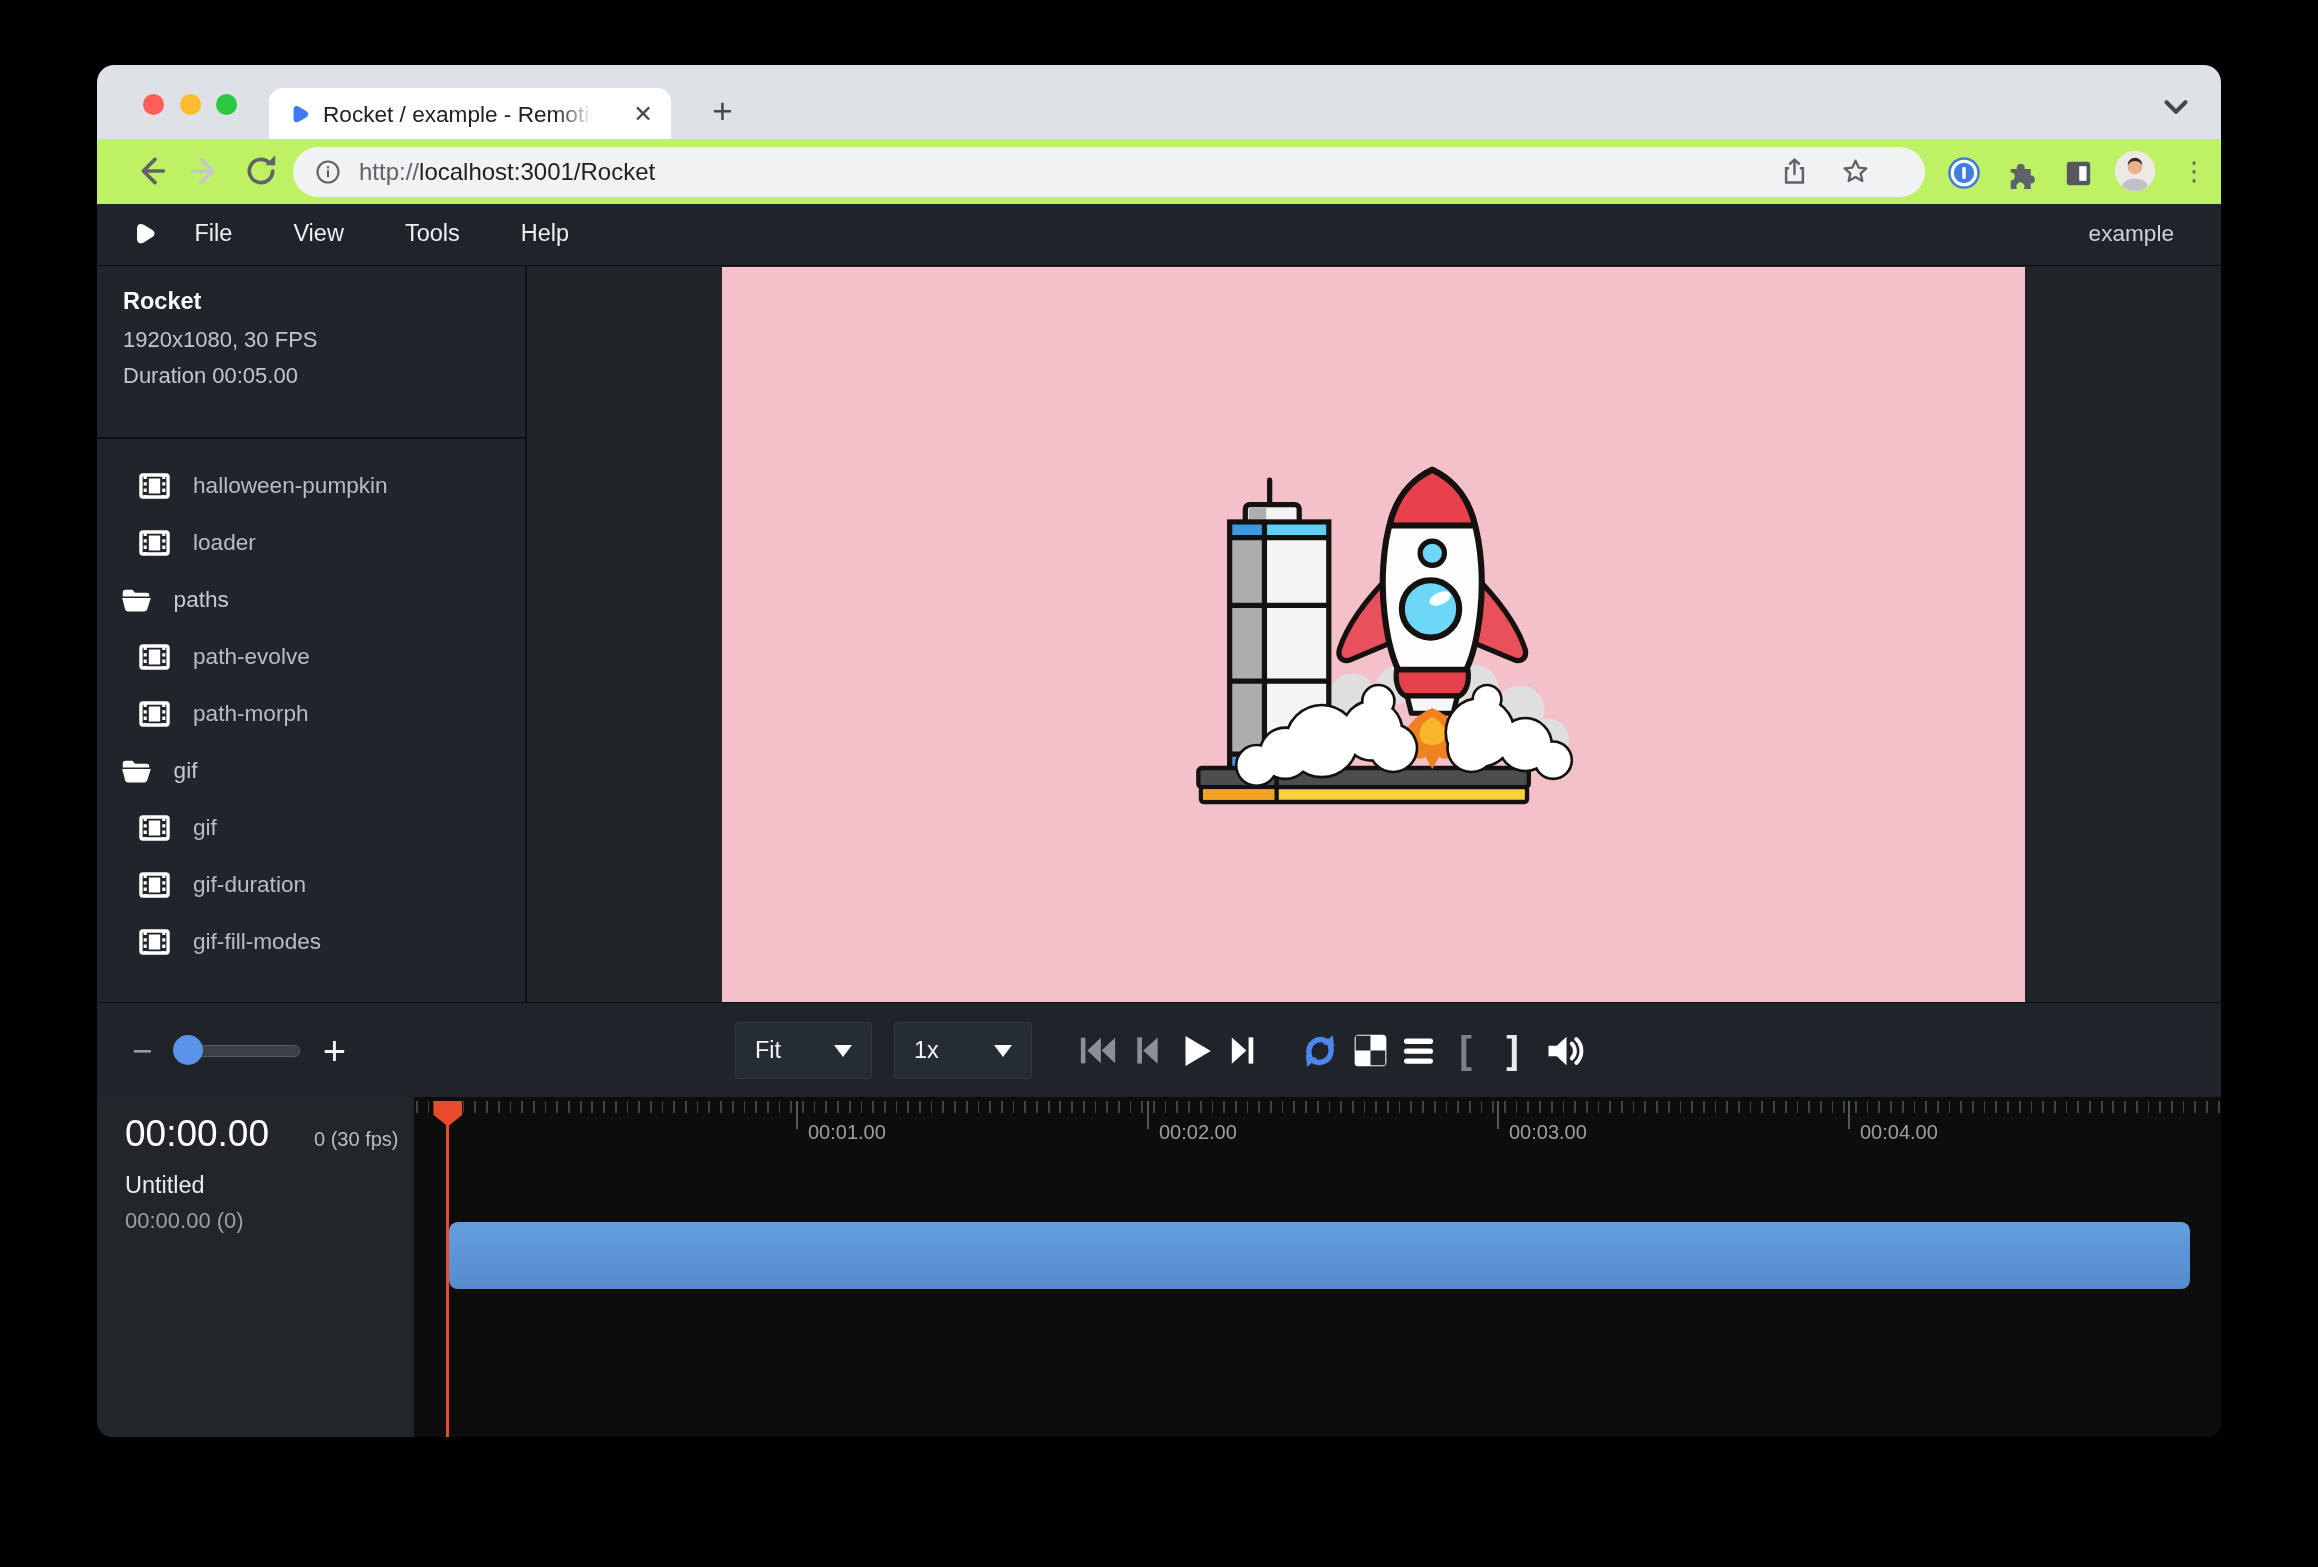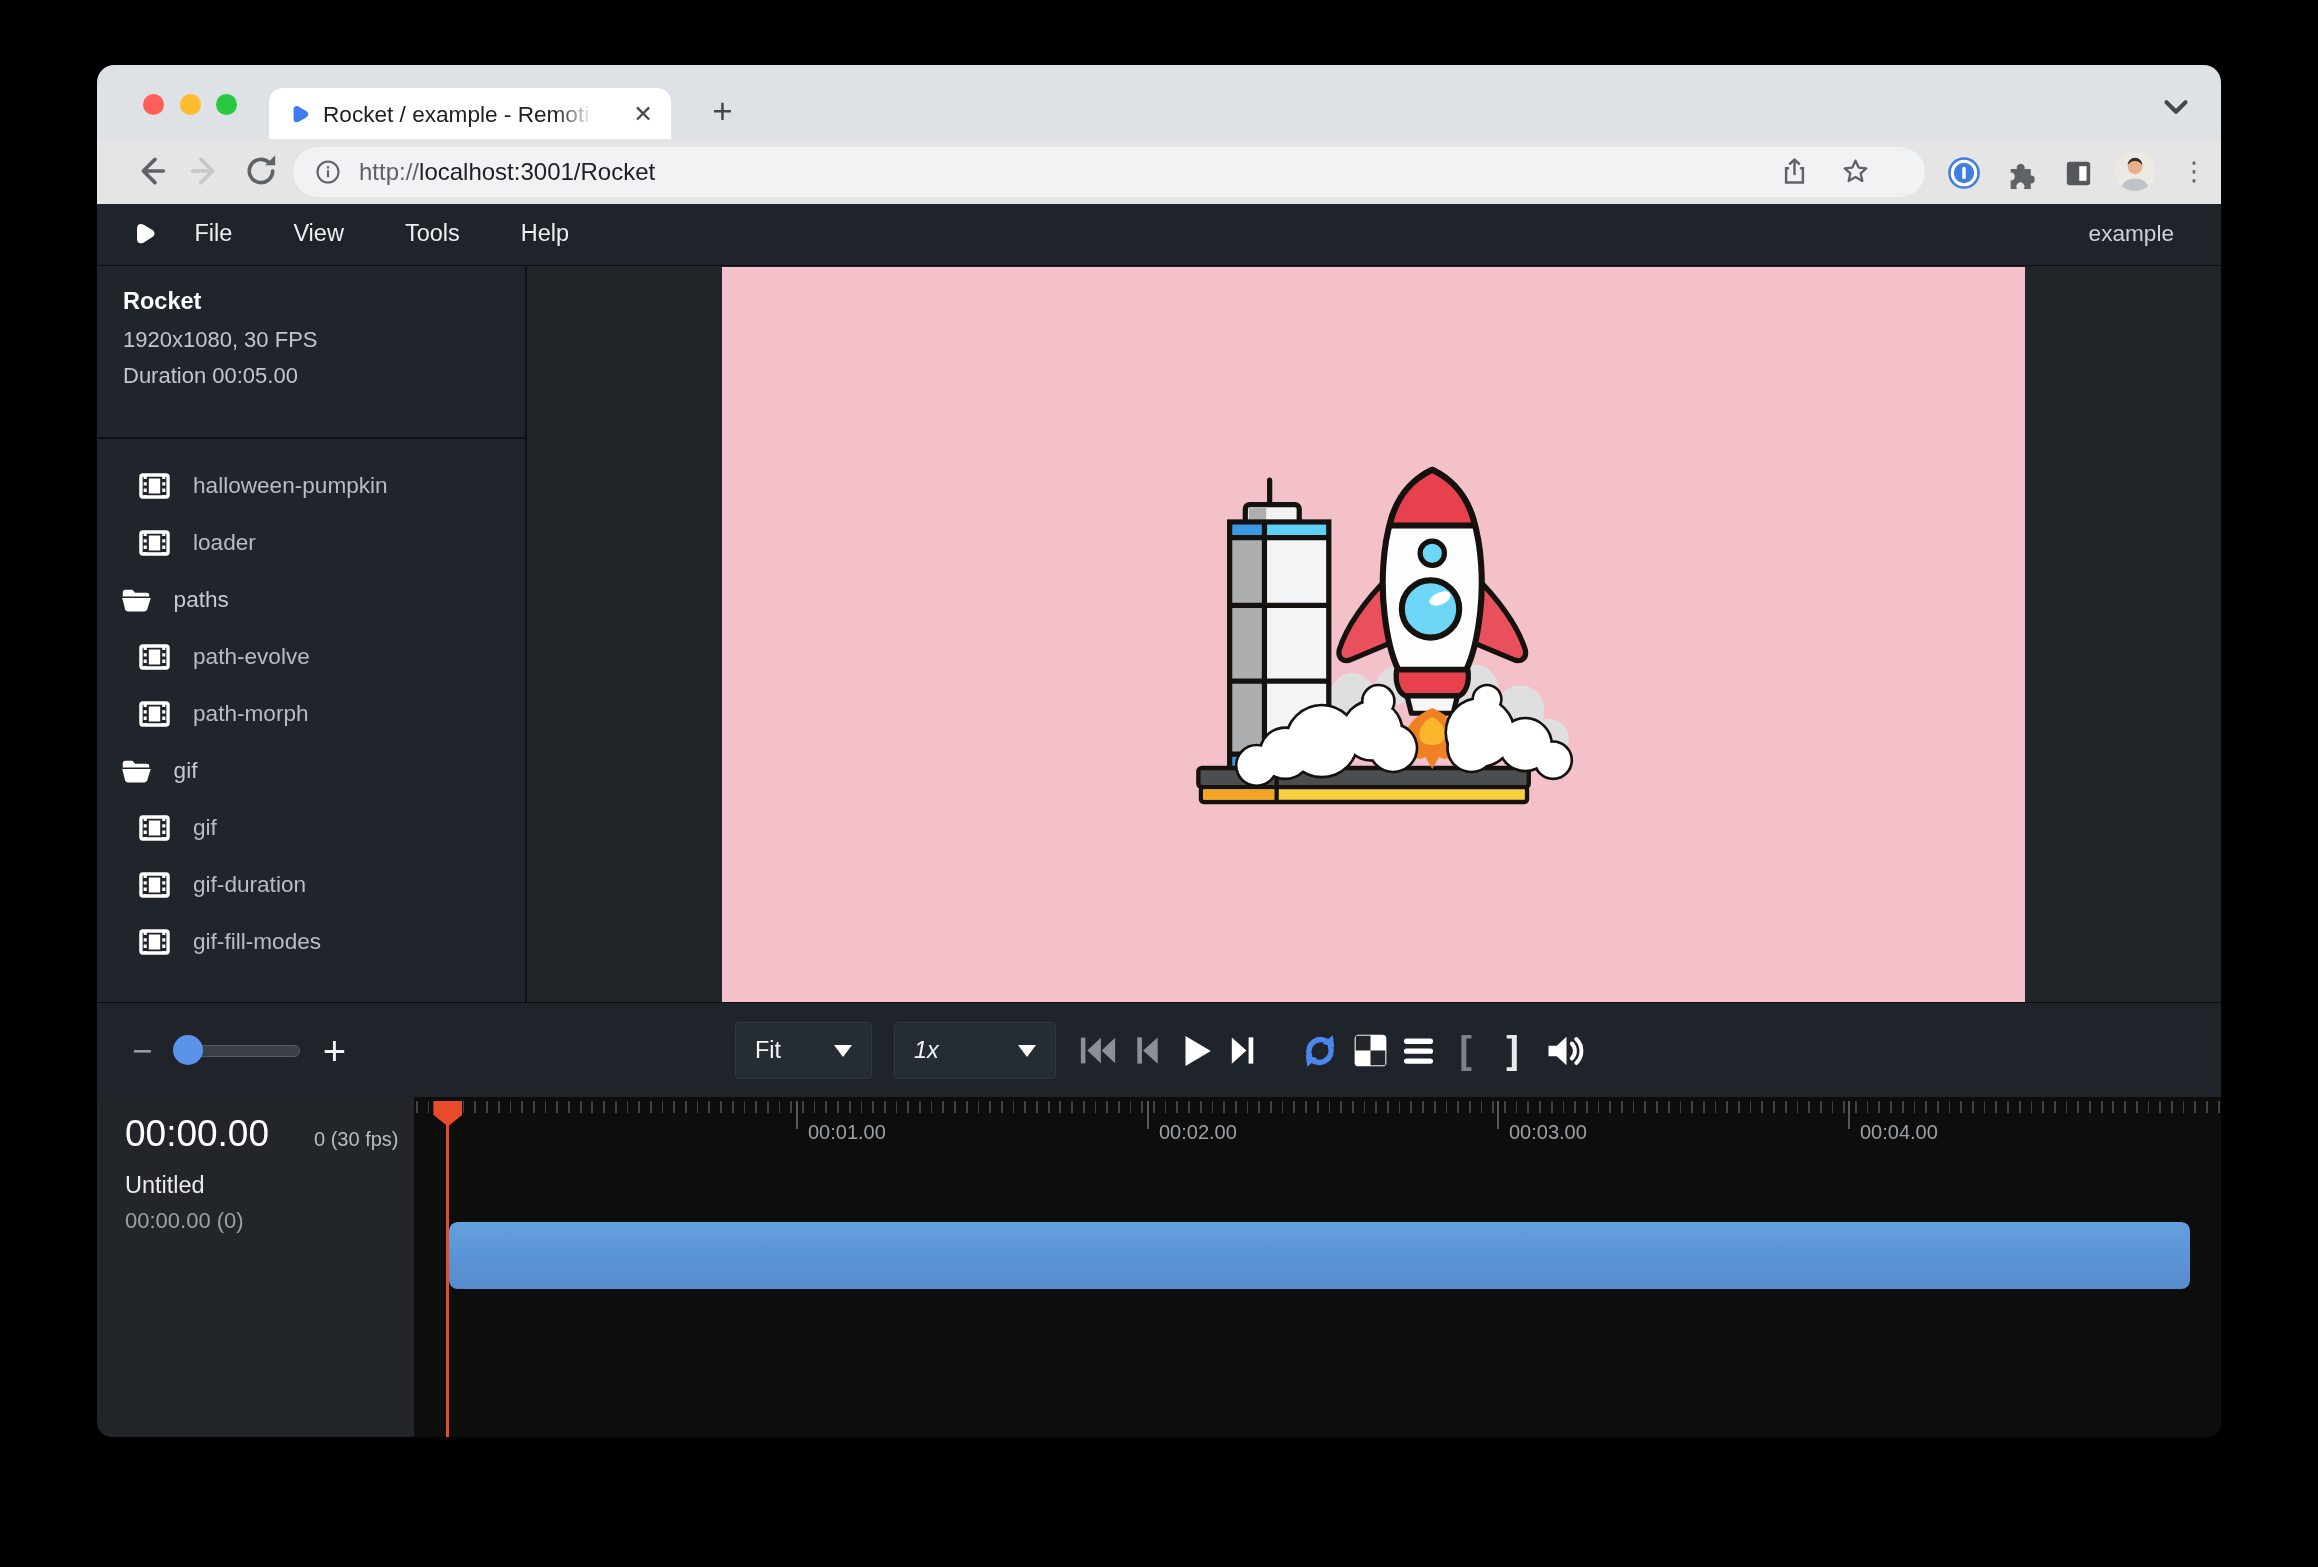--- a/index.html
+++ b/index.html
@@ -15,21 +15,21 @@
   #tab-title{position:absolute;left:54px;top:14px;width:278px;height:26px;overflow:hidden;white-space:nowrap;
     font-size:22.6px;color:#202124;}
   #tab-fade{position:absolute;left:287px;top:8.7px;width:52px;height:38px;
     background:linear-gradient(90deg,rgba(255,255,255,0),#fff 70%);}
   #tab-close{position:absolute;right:14px;top:12px;width:28px;height:28px;font-size:23.5px;color:#45494d;
     text-align:center;line-height:28px;border-radius:50%;}
   #newtab{position:absolute;left:602px;top:24px;width:47px;height:47px;color:#45494d;font-size:35px;
     line-height:43px;text-align:center;font-weight:300;}
   #strip-chevron{position:absolute;right:26px;top:22.6px;width:38px;height:38px;}
   
-  #urlrow{position:absolute;left:0;top:74px;width:100%;height:65px;background:#e5e5e5;}
+  #urlrow{position:absolute;left:0;top:74px;width:100%;height:65px;background:#bef264;}
   .navic{position:absolute;top:12px;width:40px;height:40px;}
   #urlpill{position:absolute;left:196px;top:7.8px;width:1632px;height:50px;border-radius:25px;background:#F0F2F4;}
   #urltext{position:absolute;left:66px;top:11.3px;font-size:24px;color:#202124;white-space:nowrap;}
   #urltext .scheme{color:#5F6368;}
   
   #menubar{position:absolute;left:0;top:139px;width:100%;height:61px;background:#1E242A;border-bottom:1.7px solid #0b0d10;}
   .menu-item{font-size:23.5px;color:#EDEFF1;padding:0 3.5px;}
   #menu-right{position:absolute;right:47px;top:17.4px;font-size:22.6px;color:#CFD3D7;}
   
   #mainrow{position:absolute;left:0;top:202px;width:100%;height:735px;background:#212529;}
@@ -376,21 +376,21 @@
       <span id="zoom-track">
         <span id="zoom-knob"></span>
       </span>
       <span id="zoom-plus">+</span>
     </div>
 
     <div class="dropdown" style="left:638px;width:137px;">
       <span class="lab">Fit</span>
       <span class="caret"></span>
     </div>
-    <div class="dropdown" style="left:797px;width:162px;font-style:italic;">
+    <div class="dropdown" style="left:797px;width:138px;">
       <span class="lab">1x</span>
       <span class="caret"></span>
     </div>
 
     <div class="pbtn" style="left:978px;">
       <svg width="40" height="37" viewBox="0 0 28 24">
           <rect x="2" y="3" width="3.2" height="18" fill="#8B9096"></rect>
           <polygon points="16,3 6.5,12 16,21" fill="#8B9096"></polygon>
           <polygon points="26,3 16.5,12 26,21" fill="#8B9096"></polygon>
         </svg>

